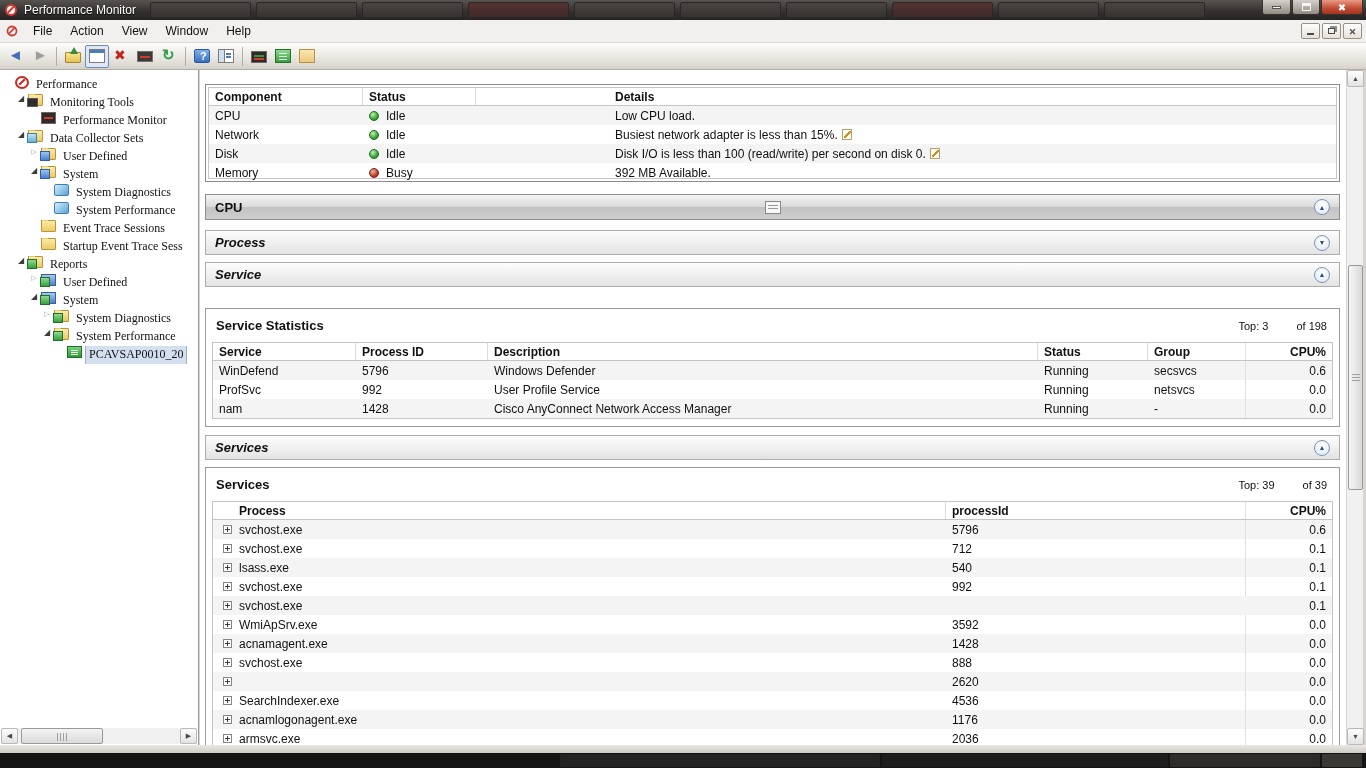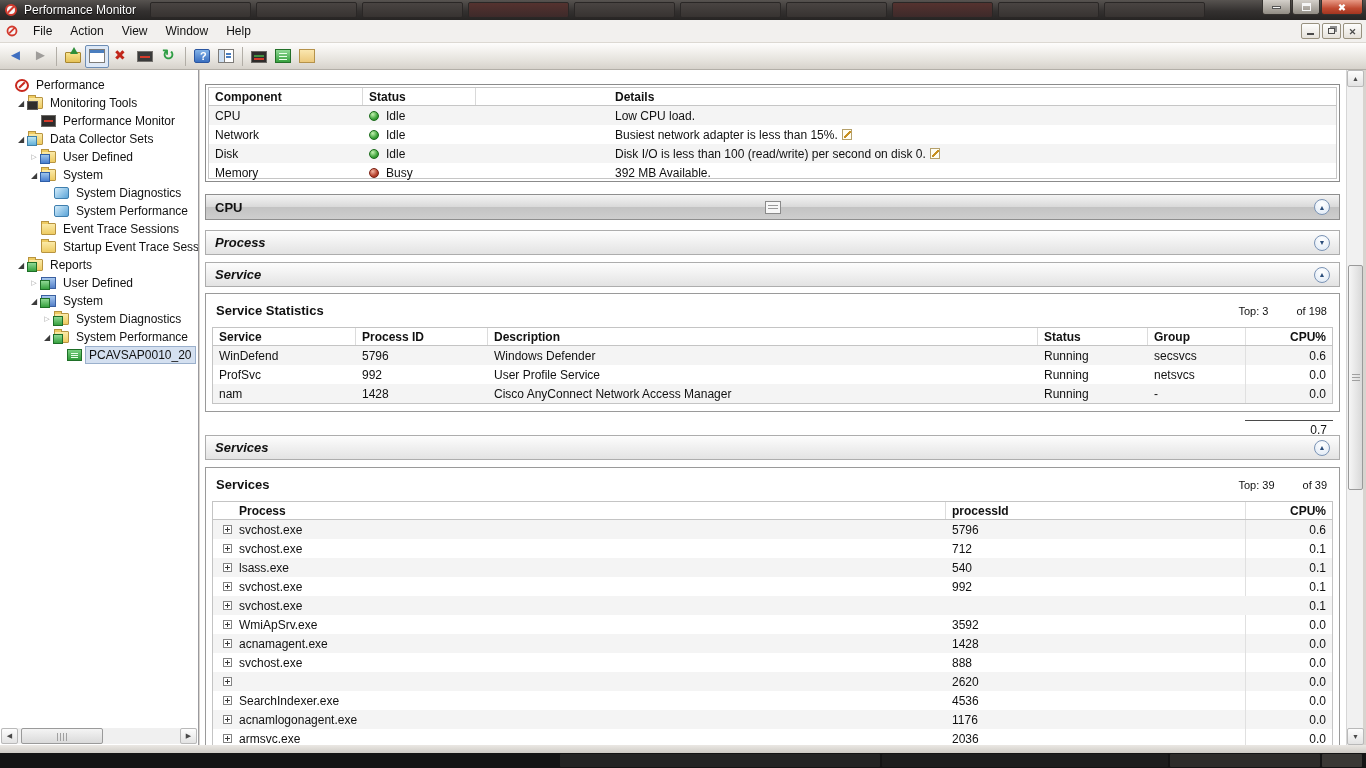--- a/index.html
+++ b/index.html
@@ -73,21 +73,21 @@
   .ti-performance-chart::after { content:''; position:absolute; left:2px; top:6px; width:10px; height:2px;
     background:#d43a2a; box-shadow:0 -3px 0 #3f8f3f; }
   .ti-report { background:linear-gradient(#8fd894,#37a13f); border:1px solid #237029; }
   .ti-report::after { content:''; position:absolute; left:3px; top:3px; right:3px; height:7px;
     background:repeating-linear-gradient(#eaffea 0 1px, transparent 1px 3px); }
   .ti-notes { background:linear-gradient(#fae7b0,#ecc97c); border:1px solid #b5924a; }
 
   
   .tree-panel { position:absolute; left:0; top:70px; width:199px; height:675px; background:#fff;
     border-right:1px solid #9a9a9e; padding-top:6px; overflow:hidden; }
-  .trow { height:18px; display:flex; align-items:center; white-space:nowrap; overflow:hidden; }
+  .trow { height:18px; display:flex; white-space:nowrap; overflow:hidden;font-family:Liberation Serif, serif; }
   .texp { width:12px; flex:none; font-size:7px; color:#9a9a9a; text-align:center; }
   .texp.exp { color:#3c3c3c; font-size:8px; }
   .nicon { width:15px; height:12px; flex:none; margin:0 4px 0 1px; position:relative; }
   .f { background:linear-gradient(#fbeaa8,#eecb62); border:1px solid #b89440; border-radius:1px; }
   .f::before { content:''; position:absolute; top:-3px; left:-1px; width:6px; height:2px;
     background:#eecb62; border:1px solid #b89440; border-bottom:none; }
   .b-dark::after { content:''; position:absolute; left:-2px; bottom:-2px; width:9px; height:7px;
     background:#2f2d2c; border:1px solid #5c5a58; }
   .b-blue::after { content:''; position:absolute; left:-2px; bottom:-2px; width:8px; height:8px;
     background:linear-gradient(#9cc4ec,#4a7fd0); border:1px solid #2f5fa8; }
@@ -148,21 +148,21 @@
     background:radial-gradient(circle at 50% 30%, #ffffff, #dde8f5); display:flex; align-items:center;
     justify-content:center; color:#2d4f7c; font-size:7px; flex:none; }
   .chev.up::before { content:'\25B2'; } .chev.down::before { content:'\25BC'; }
   .sec-menu { position:absolute; left:50%; top:6px; transform:translateX(-50%); width:16px; height:13px;
     background:#f7f7f7; border:1px solid #8a8a8a; }
   .sec-menu::after { content:''; position:absolute; left:2px; right:2px; top:3px; bottom:2px;
     background:repeating-linear-gradient(#9a9a9a 0 1px, transparent 1px 3px); }
   #sec-cpu { top:194px; } #sec-process { top:230px; } #sec-service { top:262px; } #sec-services { top:435px; }
 
   .databox { position:absolute; left:205px; width:1135px; background:#fff; border:1px solid #9a9a9a; }
-  #statsbox { top:293px; height:119px;text-decoration:underline; }
+  #statsbox { top:308px; height:119px;text-decoration:underline; }
   #svcbox { top:467px; height:278px; border-bottom:none; }
   .box-title { position:absolute; left:10px; top:9px; font-weight:bold; font-size:13px; }
   .topof { position:absolute; right:12px; top:11px; font-size:11px; display:flex; gap:28px; }
 
   .dtable { position:absolute; left:6px; width:1121px; border:1px solid #c4c4c4; }
   #stats-table { top:33px; } #svc-table { top:33px; border-bottom:none; }
   .thead { display:flex; height:18px; align-items:center; border-bottom:1px solid #c4c4c4; font-weight:bold; }
   .thead .c { align-self:stretch; border-right:1px solid #dcdcdc; }
   .thead .c:last-child { border-right:none; }
   .drow { display:flex; height:19px; }

